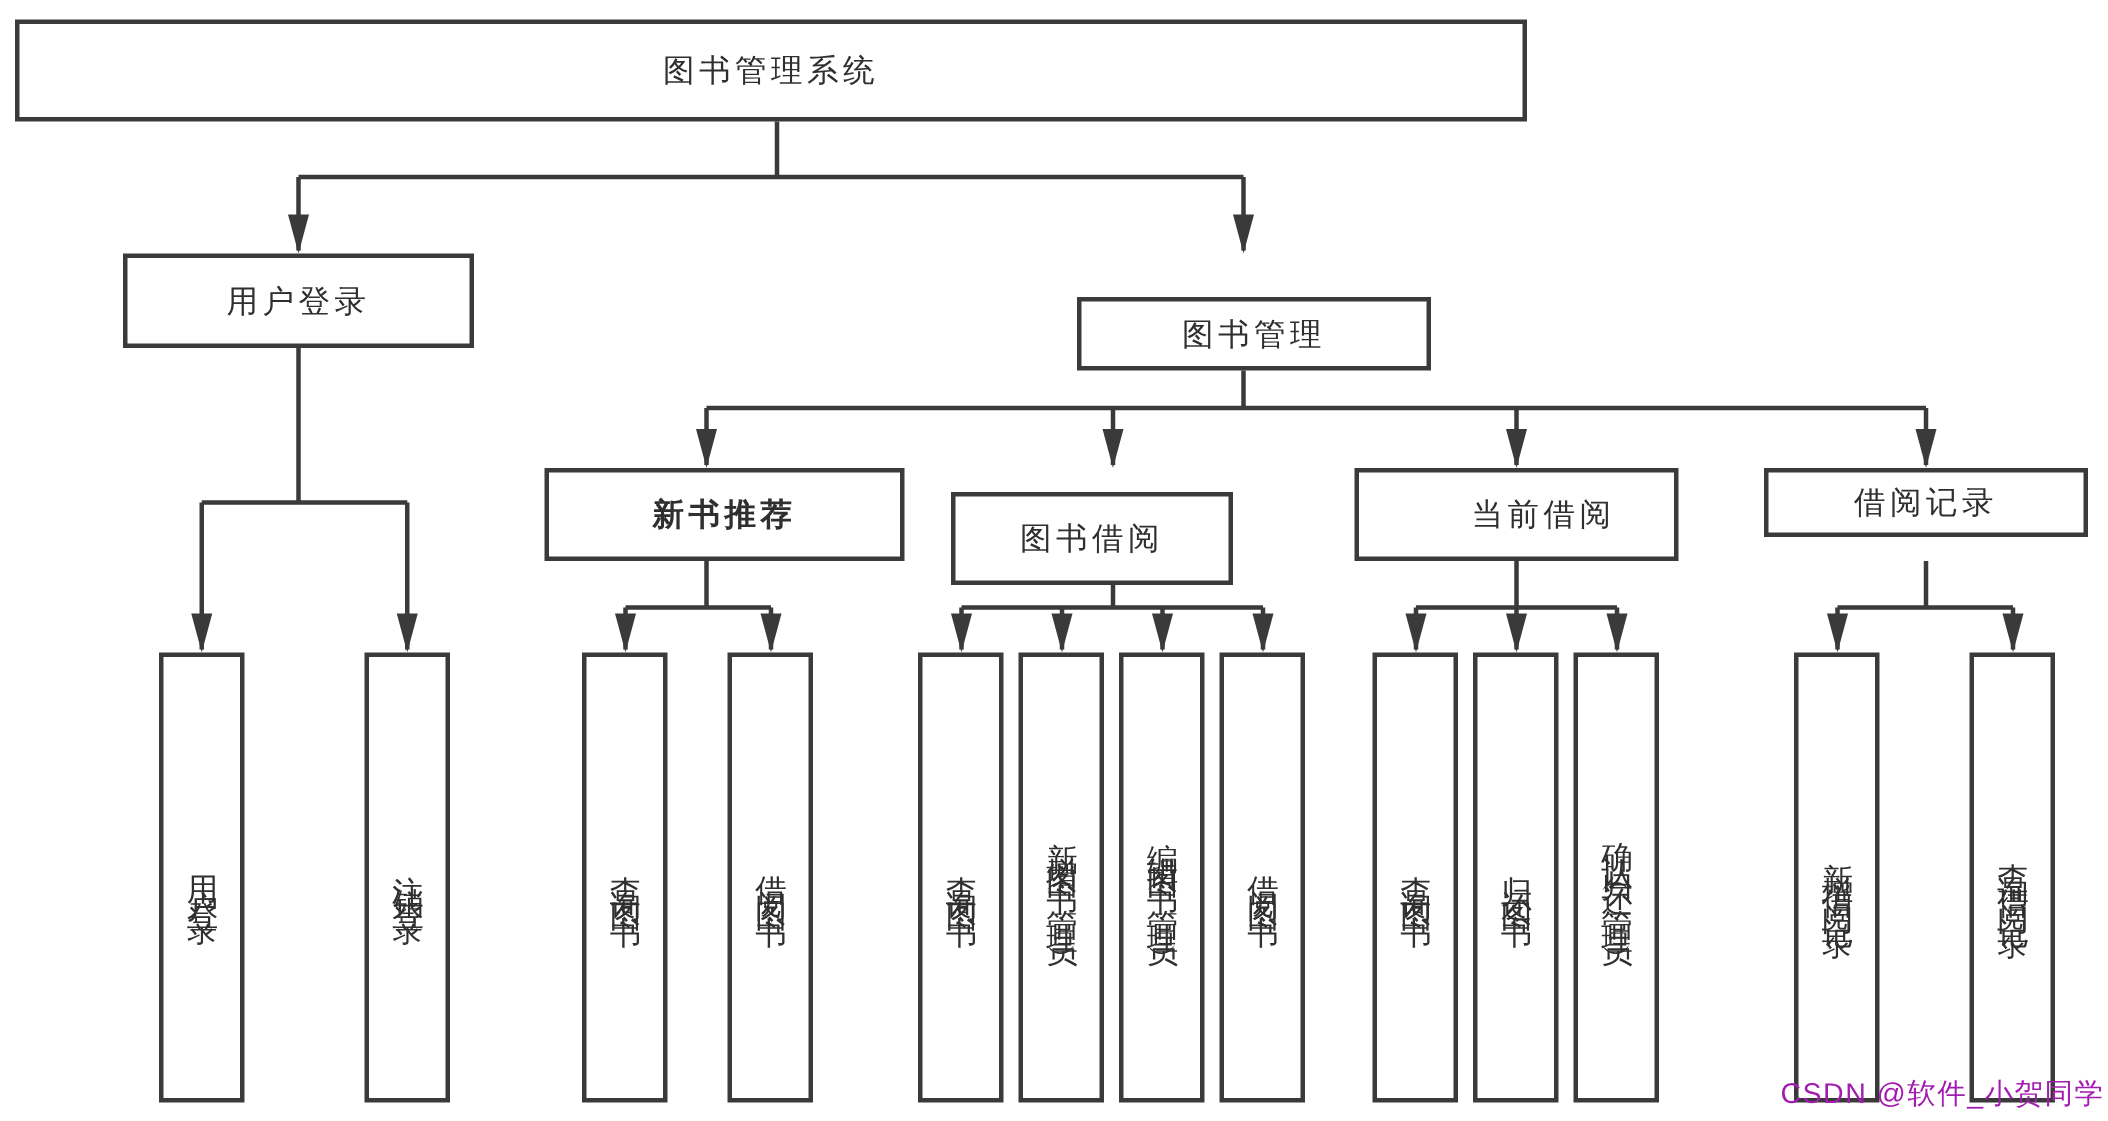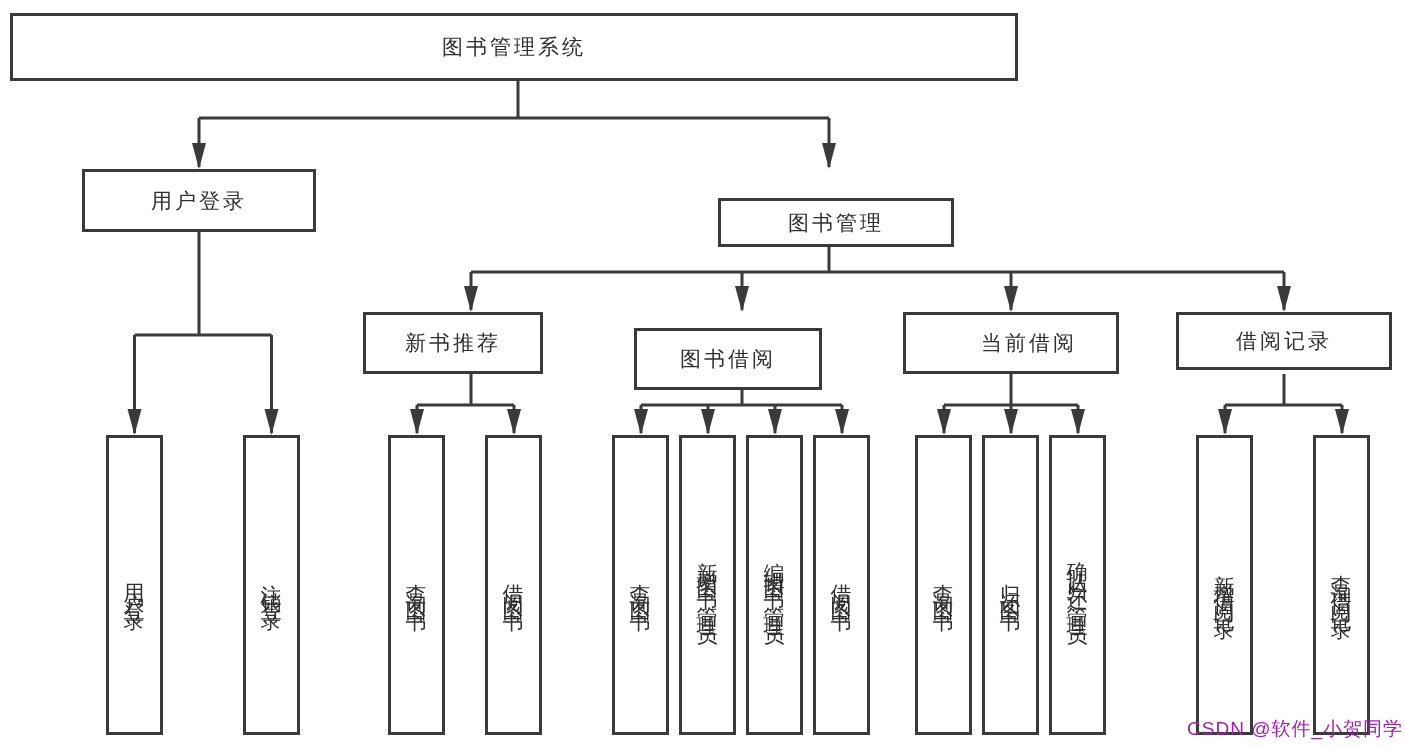--- a/index.html
+++ b/index.html
@@ -24,24 +24,24 @@
     writing-mode:vertical-rl;
     font-size:21px;
     letter-spacing:9px;
     line-height:1;
     white-space:nowrap;
   }
   
   .n-root {left:10px;  top:13px;  width:1008px;height:68px;}
   .n-ul   {left:82px;  top:169px; width:234px; height:63px;}
   .n-bm   {left:718px; top:169px; width:236px; height:49px;margin-top:29px;}
-  .n-nb   {left:363px; top:312px; width:180px; height:62px;}
+  .n-nb   {left:363px; top:312px; width:240px; height:62px;font-weight:bold;}
   .n-bb   {left:634px; top:328px; width:188px; height:62px;}
   .n-cb   {left:903px; top:312px; width:216px; height:62px;padding-left:36px;}
-  .n-br   {left:1176px;top:312px; width:216px; height:58px;}
+  .n-br   {left:1176px;top:312px; width:216px; height:46px;}
   .leaf   {top:435px;width:57px;height:300px;}
   .l-ul1{left:106px;} .l-ul2{left:243px;}
   .l-nb1{left:388px;} .l-nb2{left:485px;}
   .l-bb1{left:612px;} .l-bb2{left:679px;} .l-bb3{left:746px;} .l-bb4{left:813px;}
   .l-cb1{left:915px;} .l-cb2{left:982px;} .l-cb3{left:1049px;}
   .l-br1{left:1196px;} .l-br2{left:1313px;}
   .watermark{
     position:absolute;left:1158px;top:716px;width:245px;
     font-size:19px;color:#a21caf;letter-spacing:1px;
     white-space:nowrap;z-index:5;text-align:right;

